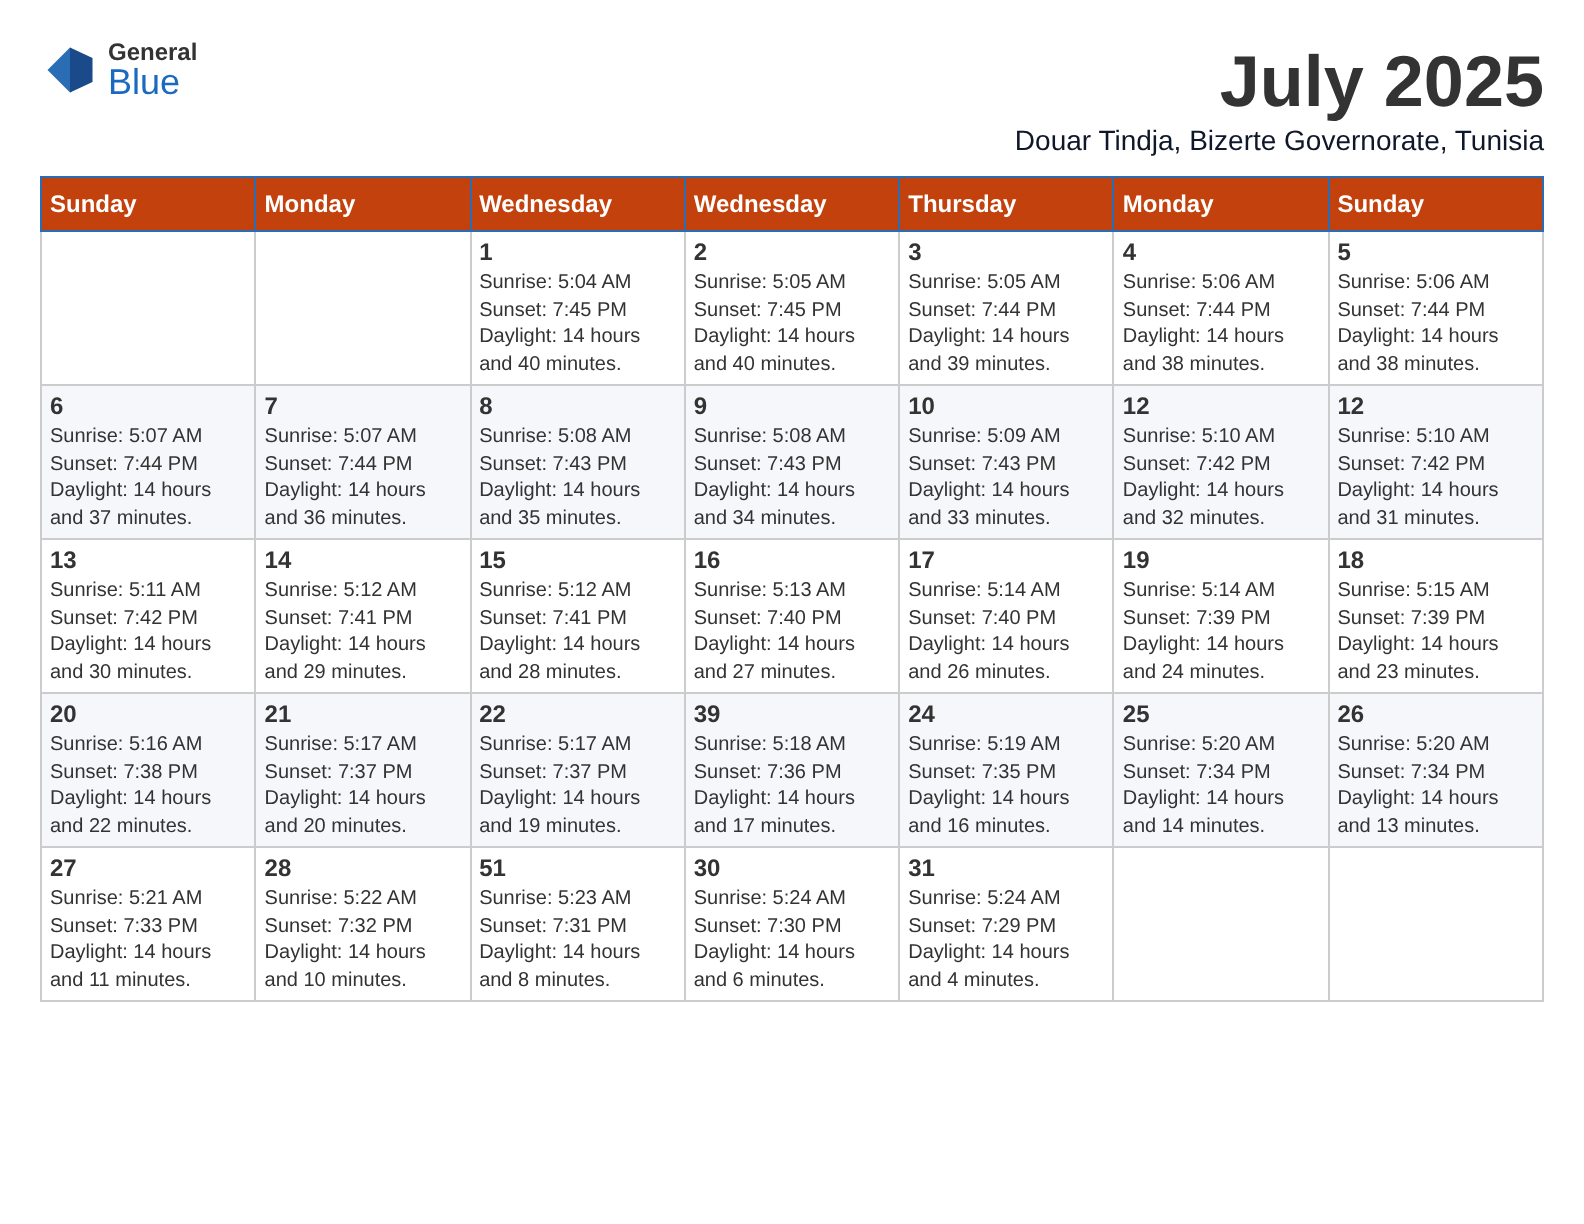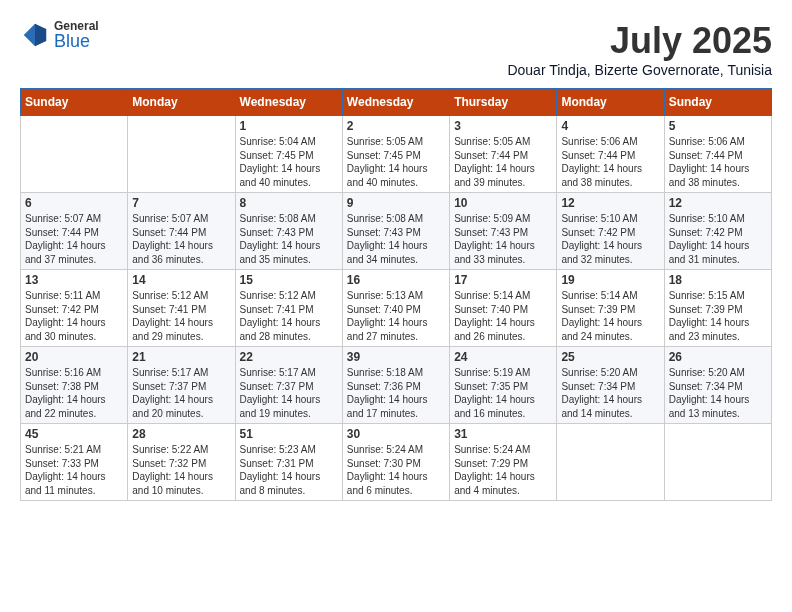--- a/index.html
+++ b/index.html
@@ -234,21 +234,21 @@
           <span class="day-number">25</span>
           <div class="day-info">Sunrise: 5:20 AM<br>Sunset: 7:34 PM<br>Daylight: 14 hours and 14 minutes.</div>
         </td>
         <td>
           <span class="day-number">26</span>
           <div class="day-info">Sunrise: 5:20 AM<br>Sunset: 7:34 PM<br>Daylight: 14 hours and 13 minutes.</div>
         </td>
       </tr>
       <tr>
         <td>
-          <span class="day-number">45</span>
+          <span class="day-number">27</span>
           <div class="day-info">Sunrise: 5:21 AM<br>Sunset: 7:33 PM<br>Daylight: 14 hours and 11 minutes.</div>
         </td>
         <td>
           <span class="day-number">28</span>
           <div class="day-info">Sunrise: 5:22 AM<br>Sunset: 7:32 PM<br>Daylight: 14 hours and 10 minutes.</div>
         </td>
         <td>
           <span class="day-number">51</span>
           <div class="day-info">Sunrise: 5:23 AM<br>Sunset: 7:31 PM<br>Daylight: 14 hours and 8 minutes.</div>
         </td>

